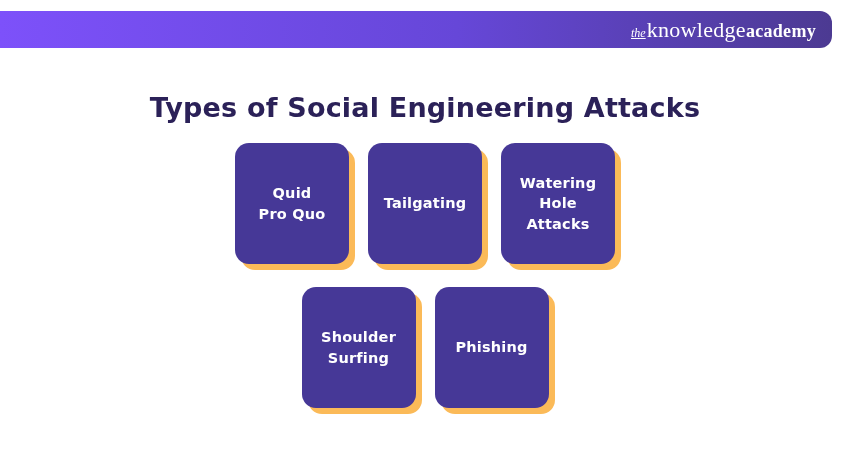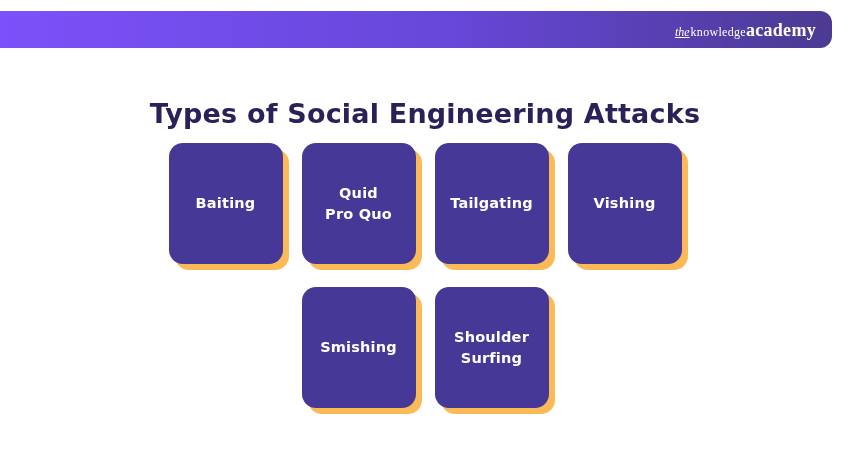--- a/index.html
+++ b/index.html
@@ -36,36 +36,36 @@
     white-space: nowrap;
     line-height: 1;
   }
   .logo .logo-the {
     font-style: italic;
     font-size: 12px;
     margin-right: 1px;
     text-decoration: underline;
   }
   .logo .logo-knowledge {
-    font-size: 12px;
+    font-size: 22px;
     font-weight: 400;
     letter-spacing: 0.3px;
     margin-top: 32px;
   }
   .logo .logo-academy {
     font-size: 18px;
     font-weight: 700;
     letter-spacing: 0.3px;
     font-family: Liberation Serif, serif;
   }
 
   
   .page-title {
     position: absolute;
-    top: 80px;
+    top: 74px;
     left: 0;
     width: 100%;
     text-align: center;
     font-size: 27px;
     font-weight: 800;
     color: #2b2158;
     letter-spacing: 0.2px;
   }
 
   
@@ -112,35 +112,33 @@
   <div class="logo">
     <span class="logo-the">the</span><span class="logo-knowledge">knowledge</span><span class="logo-academy">academy</span>
   </div>
 </div>
 
 <h1 class="page-title">Types of Social Engineering Attacks</h1>
 
 <div class="tiles">
   <div class="tile-row first">
     <div class="tile">
-      <span class="tile-label">Baiting</span>
-    </div>
-    <div class="tile">
       <span class="tile-label">Quid
 Pro Quo</span>
     </div>
     <div class="tile">
       <span class="tile-label">Tailgating</span>
     </div>
     <div class="tile">
-      <span class="tile-label">Vishing</span>
+      <span class="tile-label">Watering
+Hole Attacks</span>
     </div>
   </div>
   <div class="tile-row second">
     <div class="tile">
-      <span class="tile-label">Smishing</span>
+      <span class="tile-label">Shoulder
+Surfing</span>
     </div>
     <div class="tile">
-      <span class="tile-label">Shoulder
-Surfing</span>
+      <span class="tile-label">Phishing</span>
     </div>
   </div>
 </div>
 
 </body></html>

